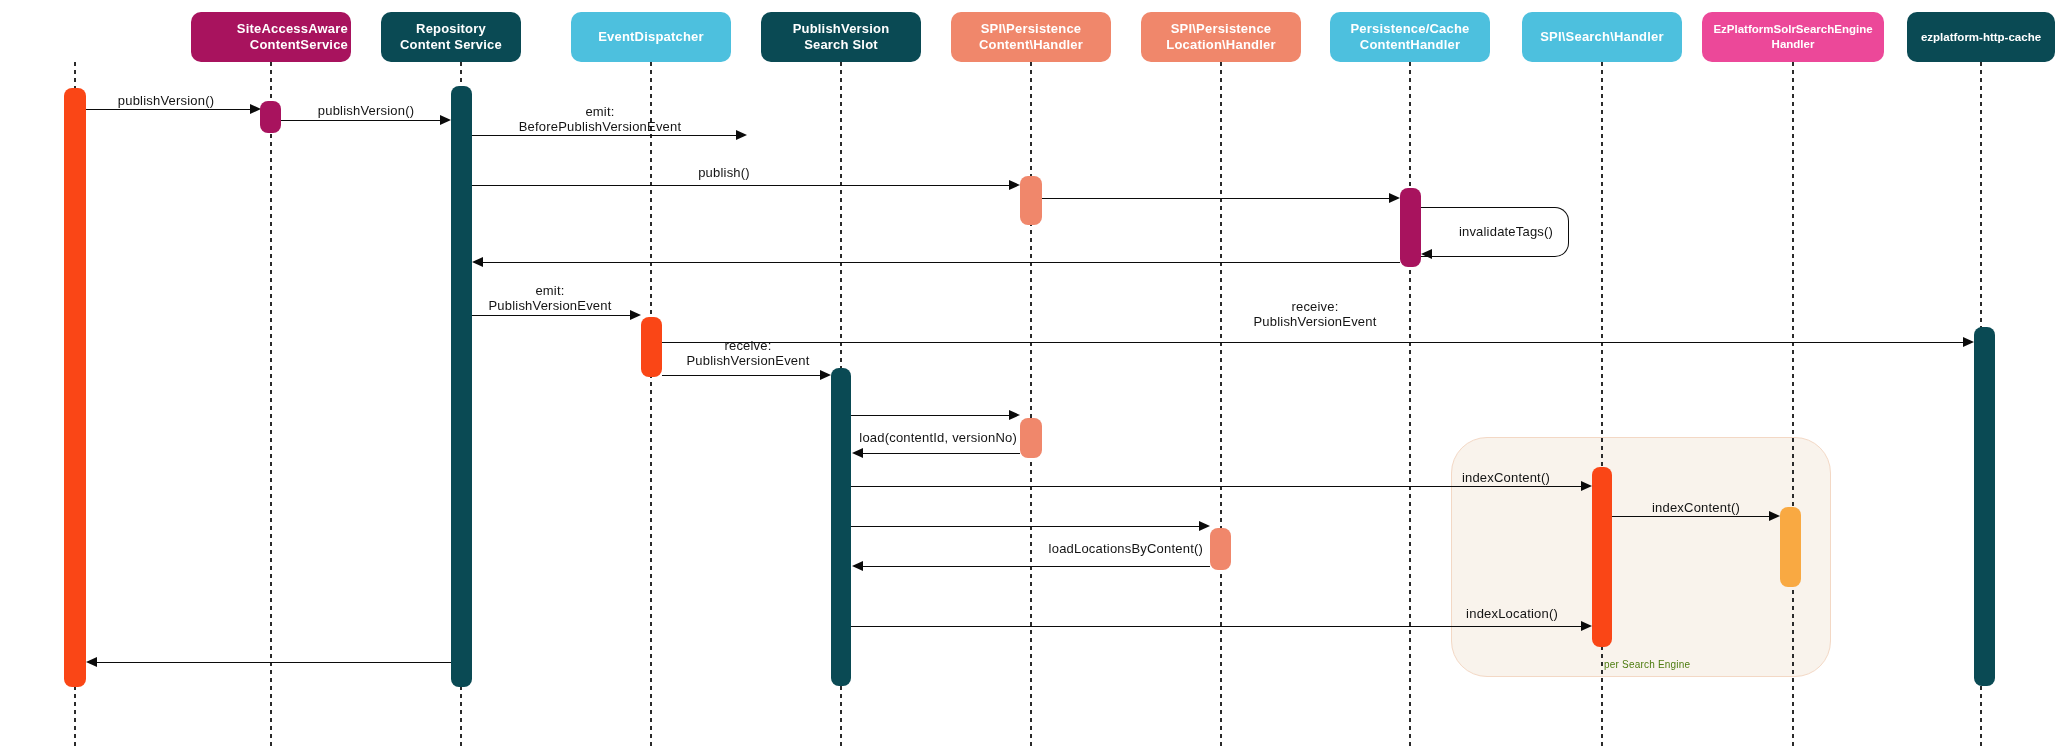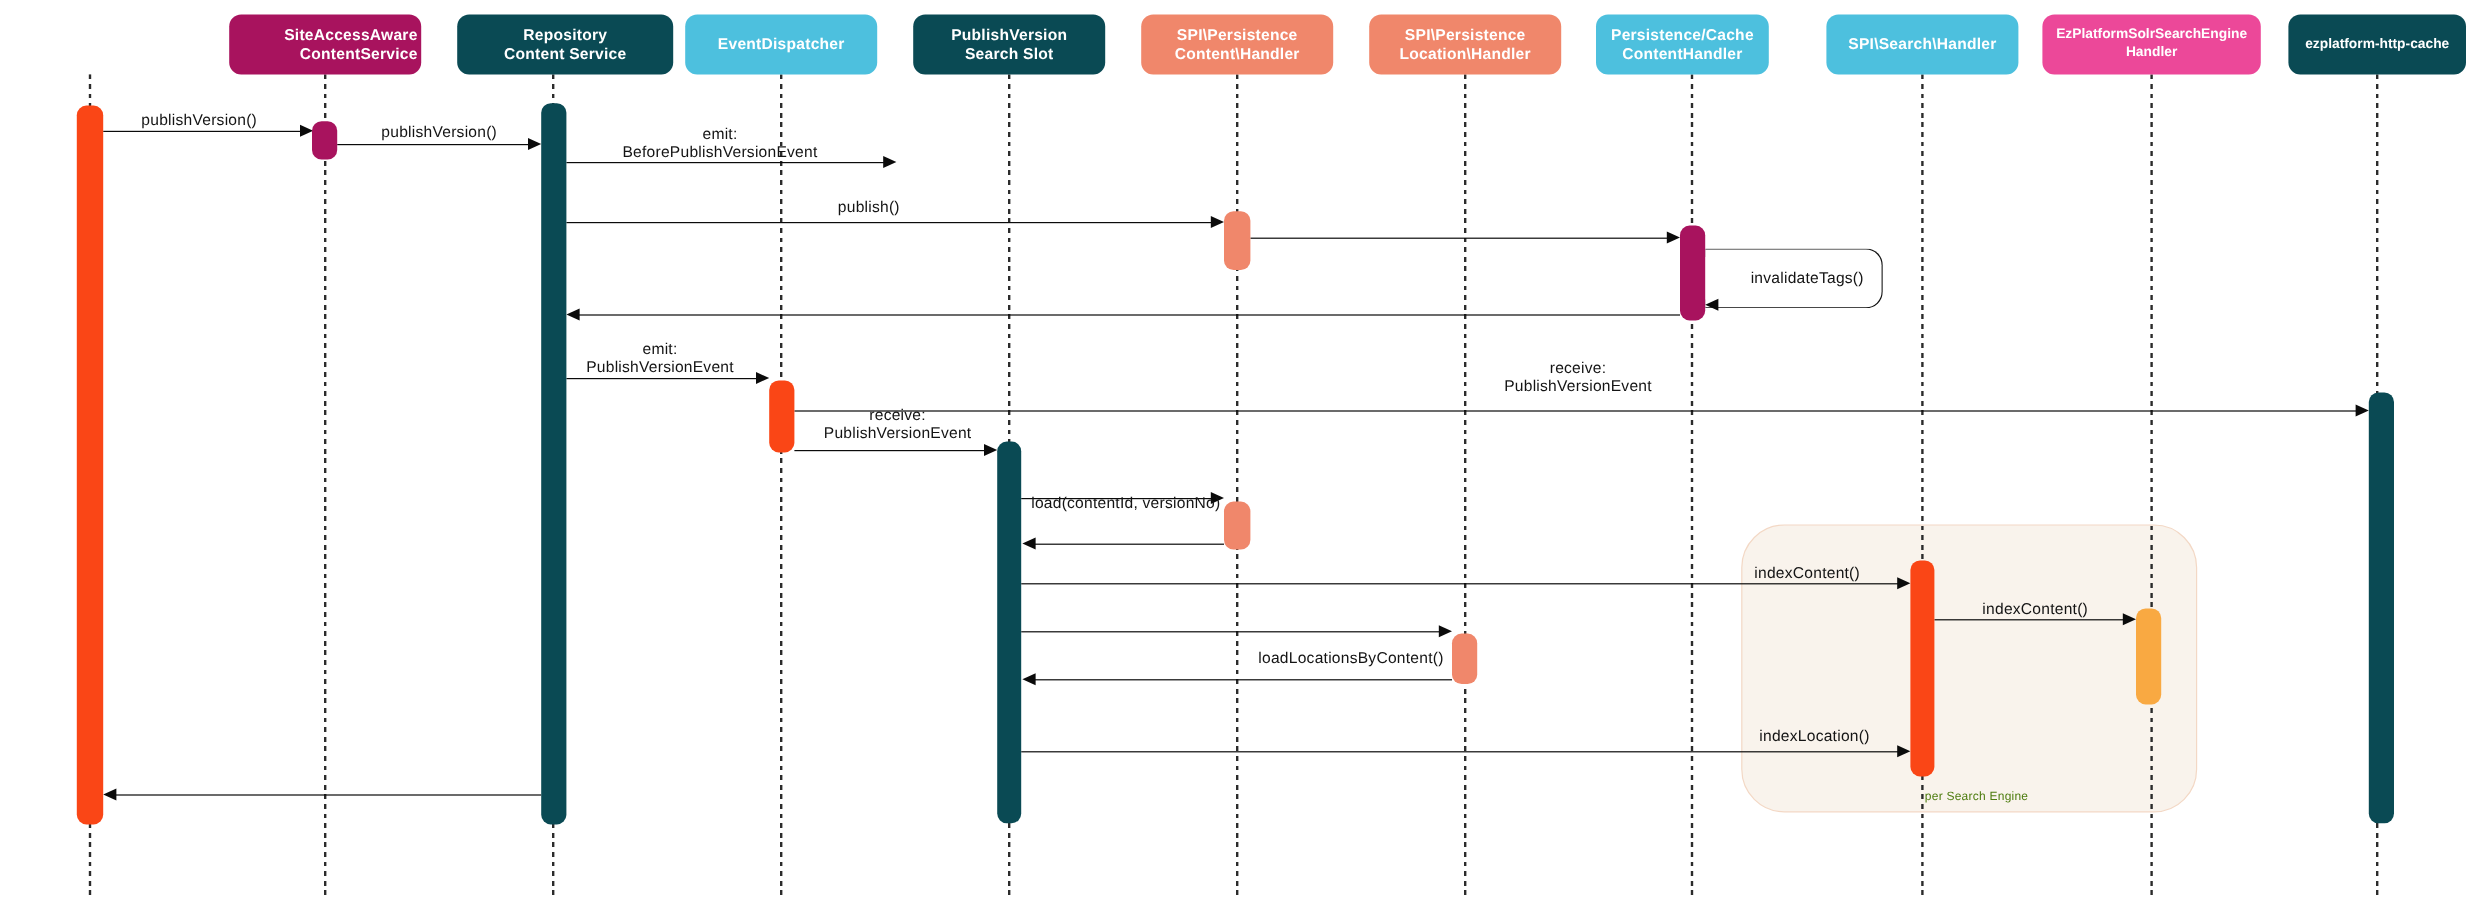--- a/index.html
+++ b/index.html
@@ -46,21 +46,21 @@
     <div class="note-label" style="left: 1604px; top: 659px;">
       <div>per Search Engine</div>
     </div>
     <div class="lifeline" style="left: 74.2px;"></div>
     <div class="lifeline" style="left: 270.2px;"></div>
     <div class="pbox" style="left: 191px; width: 160px; background: rgb(168, 19, 94); align-items: flex-end;">
       <div>SiteAccessAware</div>
       <div>ContentService</div>
     </div>
     <div class="lifeline" style="left: 460.2px;"></div>
-    <div class="pbox" style="left: 381px; width: 180px; background: rgb(10, 74, 84);">
+    <div class="pbox" style="left: 381px; width: 140px; background: rgb(10, 74, 84);">
       <div>Repository</div>
       <div>Content Service</div>
     </div>
     <div class="lifeline" style="left: 650.2px;"></div>
     <div class="pbox" style="left: 571px; width: 160px; background: rgb(77, 192, 222);">
       <div>EventDispatcher</div>
     </div>
     <div class="lifeline" style="left: 840.2px;"></div>
     <div class="pbox" style="left: 761px; width: 160px; background: rgb(10, 74, 84);">
       <div>PublishVersion</div>
@@ -70,21 +70,21 @@
     <div class="pbox" style="left: 951px; width: 160px; background: rgb(240, 135, 107);">
       <div>SPI\Persistence</div>
       <div>Content\Handler</div>
     </div>
     <div class="lifeline" style="left: 1220.2px;"></div>
     <div class="pbox" style="left: 1141px; width: 160px; background: rgb(240, 135, 107);">
       <div>SPI\Persistence</div>
       <div>Location\Handler</div>
     </div>
     <div class="lifeline" style="left: 1409.2px;"></div>
-    <div class="pbox" style="left: 1330px; width: 144px; background: rgb(77, 192, 222);">
+    <div class="pbox" style="left: 1330px; width: 160px; background: rgb(77, 192, 222);">
       <div>Persistence/Cache</div>
       <div>ContentHandler</div>
     </div>
     <div class="lifeline" style="left: 1601.2px;"></div>
     <div class="pbox" style="left: 1522px; width: 160px; background: rgb(77, 192, 222);">
       <div>SPI\Search\Handler</div>
     </div>
     <div class="lifeline" style="left: 1792.2px;"></div>
     <div class="pbox small" style="left: 1702px; width: 182px; background: #ec4899;">
       <div>EzPlatformSolrSearchEngine</div>
@@ -149,21 +149,21 @@
       <div>PublishVersionEvent</div>
     </div>
     <div class="msg-line" style="left: 662px; top: 375.1px; width: 159px;"></div>
     <div class="head right" style="left: 820px; top: 370.2px;"></div>
     <div class="msg-label" style="left: 748px; top: 353px;">
       <div>receive:</div>
       <div>PublishVersionEvent</div>
     </div>
     <div class="msg-line" style="left: 851px; top: 415.1px; width: 159px;"></div>
     <div class="head right" style="left: 1009px; top: 410.2px;"></div>
-    <div class="msg-label ralign" style="left: 1017px; top: 419px;">
+    <div class="msg-label ralign" style="left: 1017px; top: 437px;">
       <div>load(contentId, versionNo)</div>
     </div>
     <div class="msg-line" style="left: 862px; top: 453.1px; width: 158px;"></div>
     <div class="head left" style="left: 852px; top: 448.2px;"></div>
     <div class="msg-line" style="left: 851px; top: 486.1px; width: 731px;"></div>
     <div class="head right" style="left: 1581px; top: 481.2px;"></div>
     <div class="msg-label ralign" style="left: 1550px; top: 477px;">
       <div>indexContent()</div>
     </div>
     <div class="msg-line" style="left: 1612px; top: 516.1px; width: 158px;"></div>

